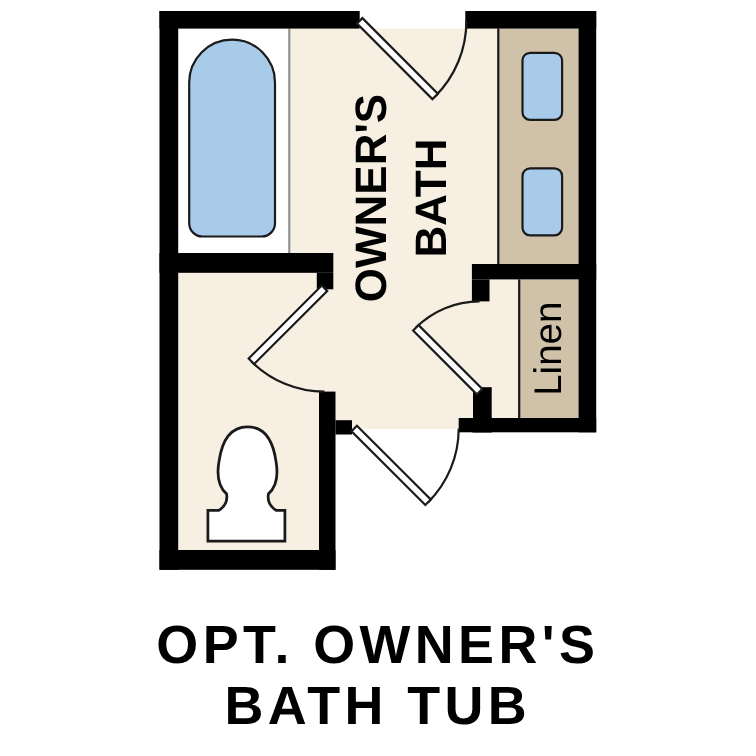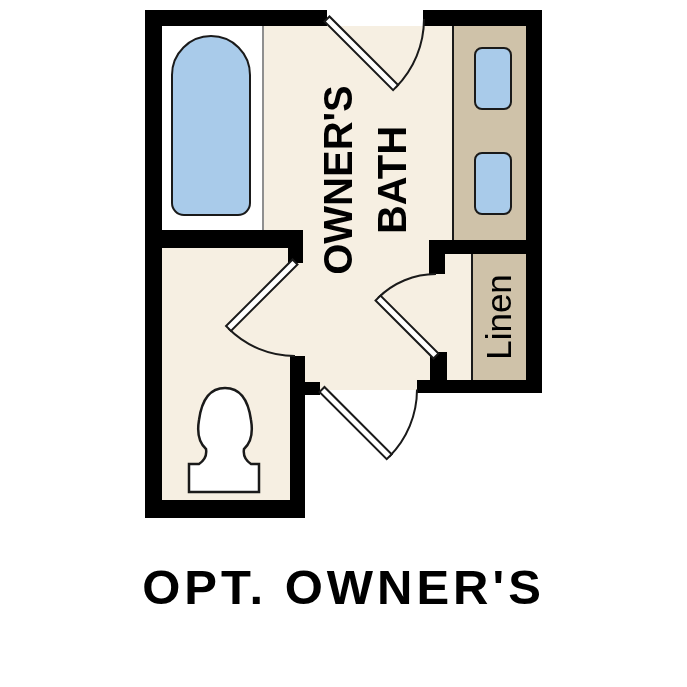--- a/index.html
+++ b/index.html
@@ -81,15 +81,16 @@
   <div class="abs room-label" style="left:235px;top:125px;width:260px;height:110px;">
     <span>OWNER'S</span>
     <span>BATH</span>
   </div>
   <div class="abs linen-label" style="left:444px;top:302px;width:110px;height:30px;">
     <span>Linen</span>
   </div>
 
   <div class="caption">
     <div>OPT. OWNER'S</div>
+    <div>BATH TUB</div>
   </div>
 
 </div>
 
 </body></html>

